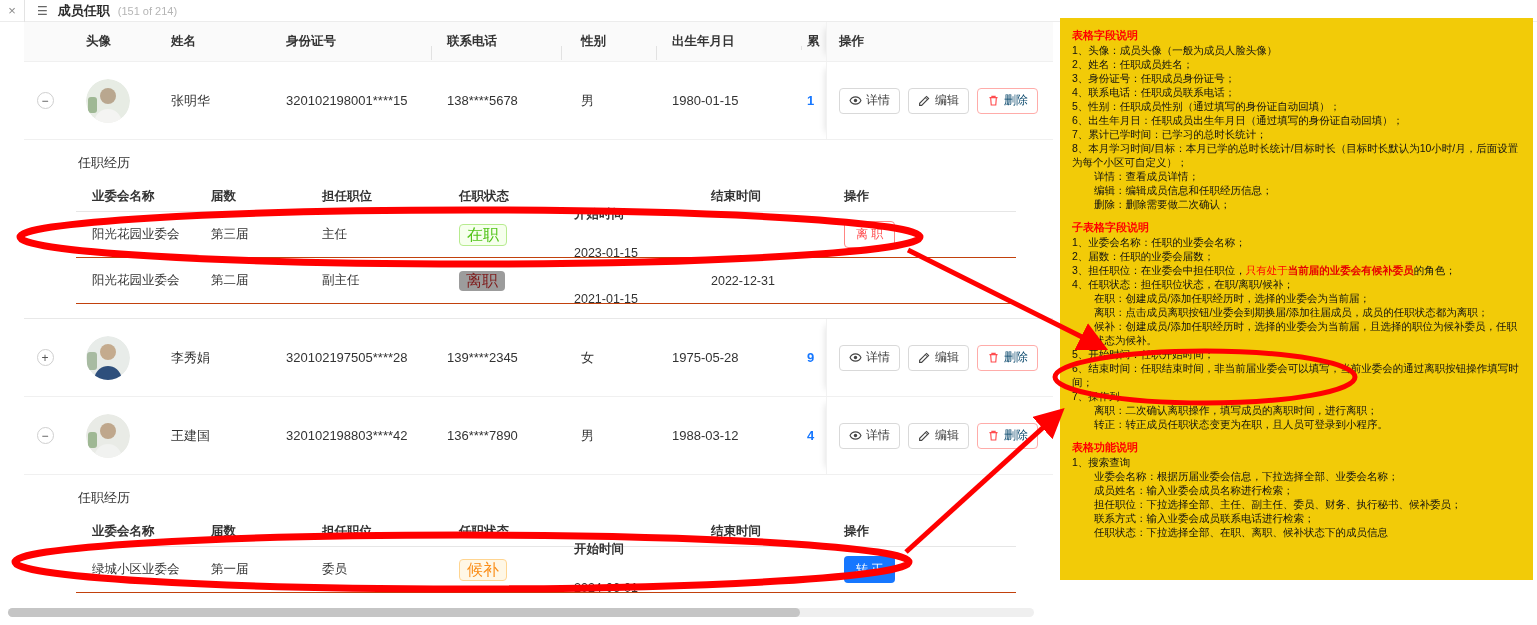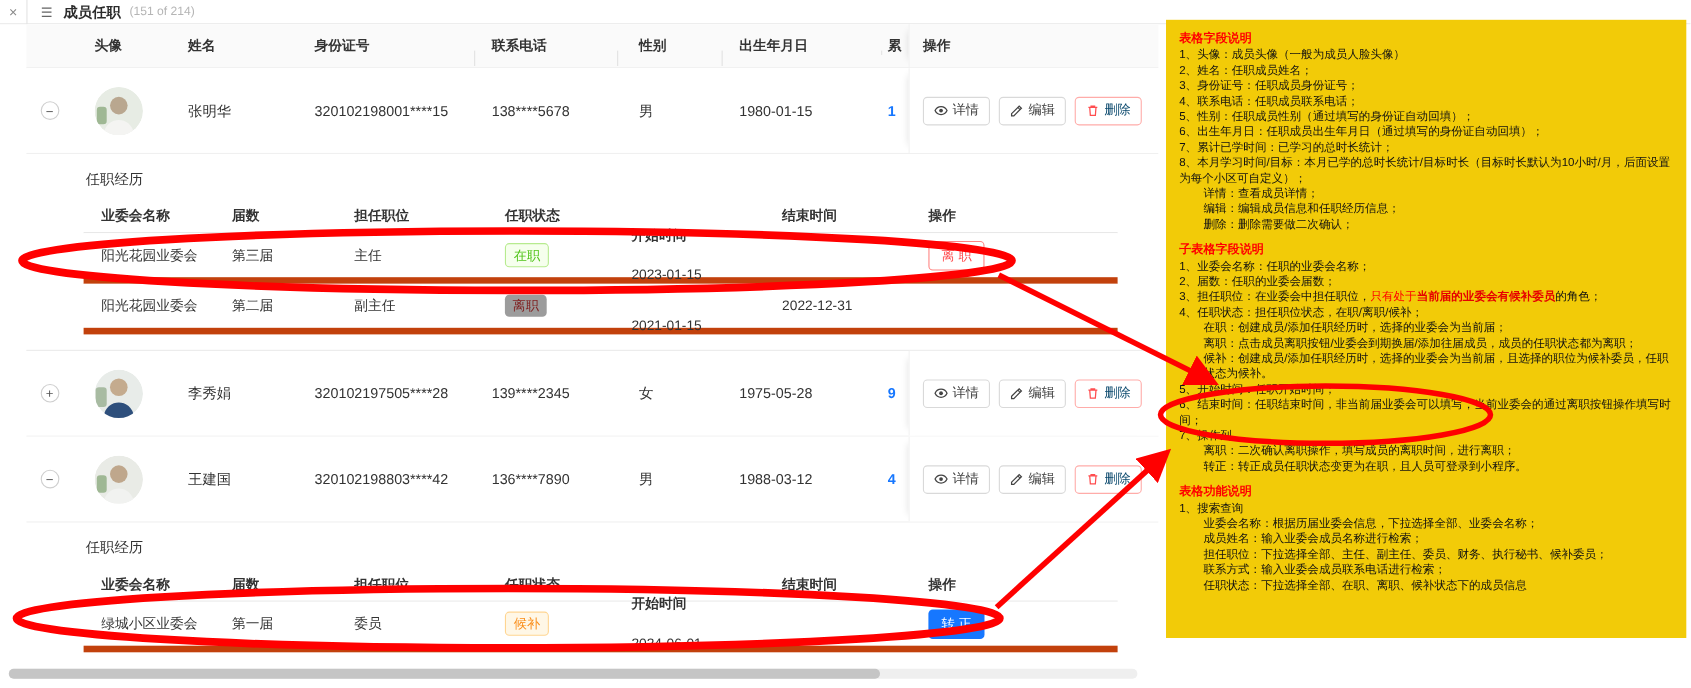--- a/index.html
+++ b/index.html
@@ -46,32 +46,32 @@
   .act-btn { display:inline-flex; align-items:center; gap:4px; height:26px; padding:0 9px;
              border:1px solid #d9d9d9; border-radius:4px; background:#fff; font-size:12px;
              color:#404040; margin-right:8px; cursor:pointer; }
   .act-btn.danger { border-color:#ffaca9; color:#0c4a6e; }
   .act-btn svg { display:block; }
 
   
   .exp-block { background:#fff; border-bottom:1px solid #e8e8e8; padding:14px 0 14px 52px; }
   .exp-title { font-size:13px; font-weight:500; color:#333; margin-bottom:10px; padding-left:2px; }
   .subtable { width:940px; font-size:12.5px; }
-  .srow { display:flex; align-items:center; border-bottom:6px solid #c2410c; background:#fff; }
+  .srow { display:flex; align-items:center; border-bottom:1px solid #c2410c; background:#fff; }
   .shead { height:30px; font-weight:bold; color:#333; border-bottom:1px solid #e6e6e6; }
   .sdata { height:46px; }
   .s-org    { width:119px; padding-left:16px; }
   .s-term   { width:111px; padding-left:16px; }
   .s-pos    { width:137px; padding-left:16px; }
   .s-status { width:115px; padding-left:16px; }
   .s-start  { width:137px; padding-left:16px;margin-top:36px; }
   .s-end    { width:133px; padding-left:16px; }
   .s-op     { flex:1;      padding-left:16px; }
 
-  .badge { display:inline-block; padding:2px 7px; border-radius:4px; font-size:12px; line-height:16px; }
+  .badge { display:inline-block; padding:2px 7px; border-radius:4px; font-size:16px; line-height:16px; }
   .st-active    { color:#52c41a; background:#f6ffed; border:1px solid #b7eb8f; }
   .st-resigned  { color:#7f1d1d;    background:#9c9c9c; }
   .st-candidate { color:#fa8c16; background:#fff7e6; border:1px solid #ffd591; }
 
   .btn-leave   { display:inline-block; padding:4px 11px; border:1px solid #ff8583; color:#ff4d4f;
                  background:#fff; border-radius:4px; font-size:12px; cursor:pointer; }
   .btn-promote { display:inline-block; padding:5px 12px; border:none; color:#fff;
                  background:#1677ff; border-radius:4px; font-size:12px; cursor:pointer; }
 
   

